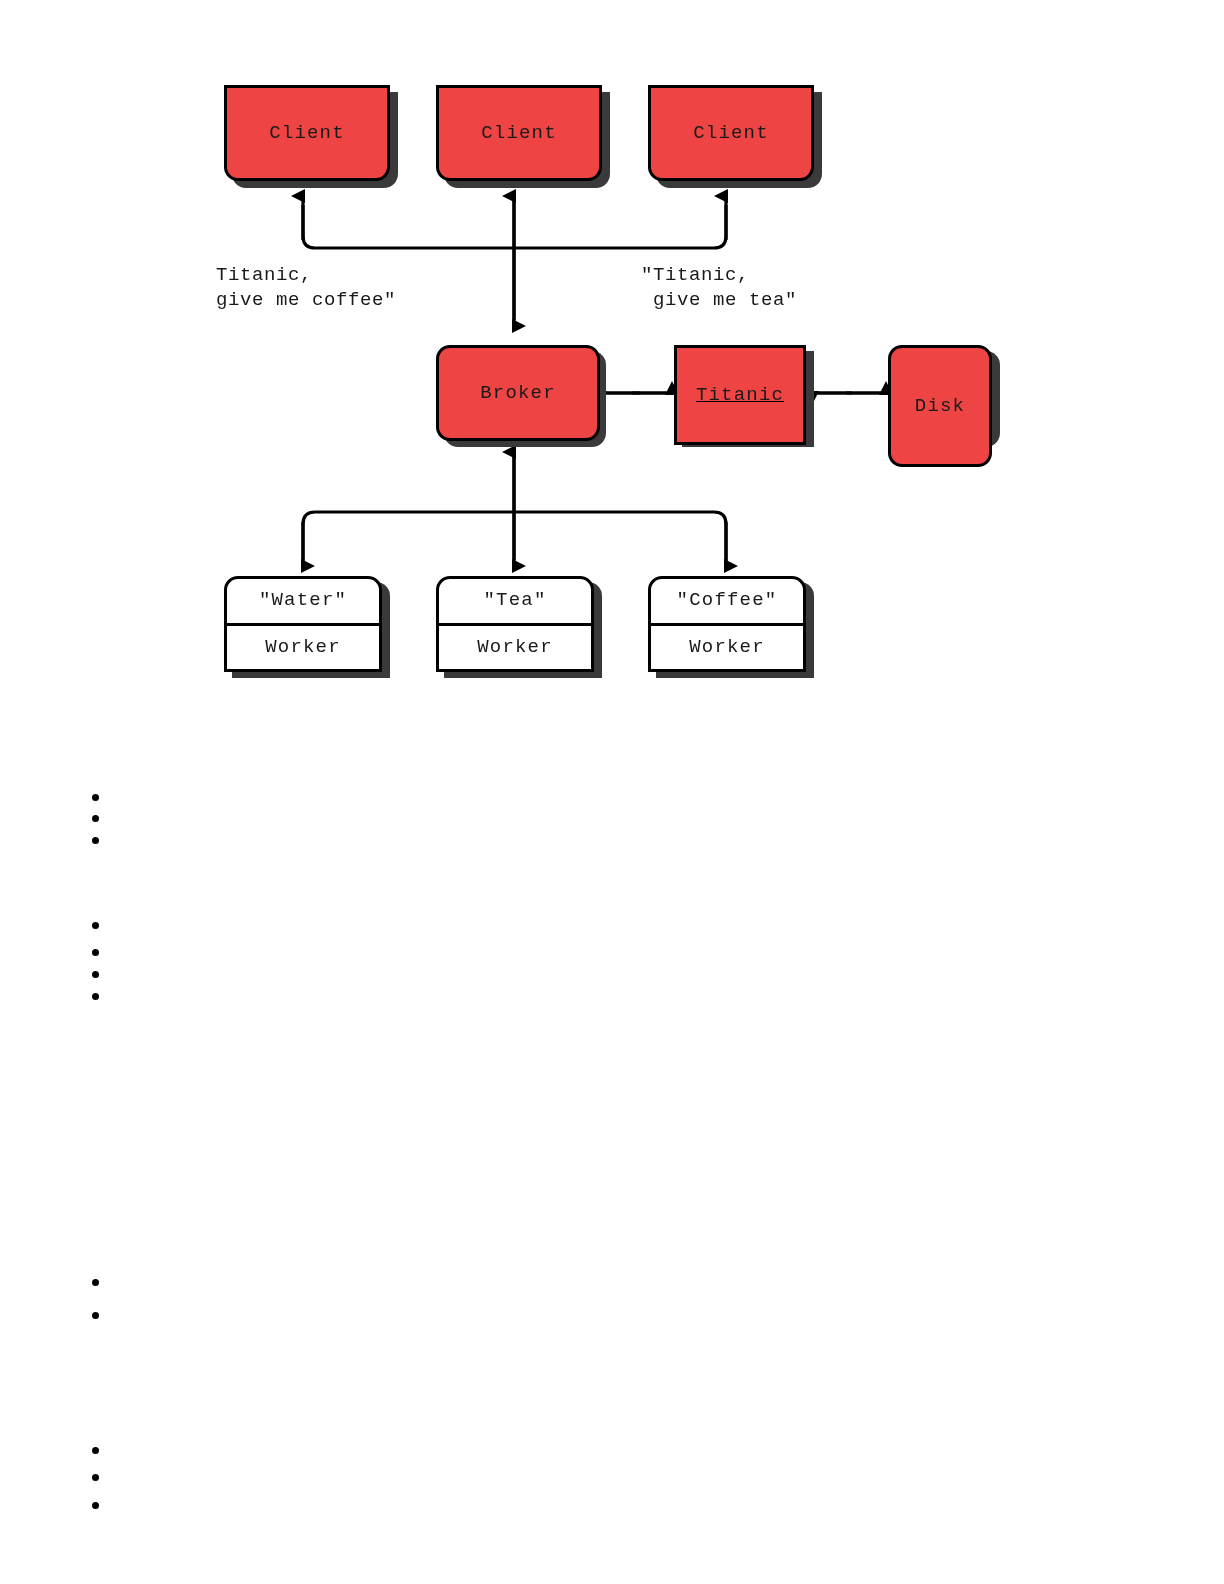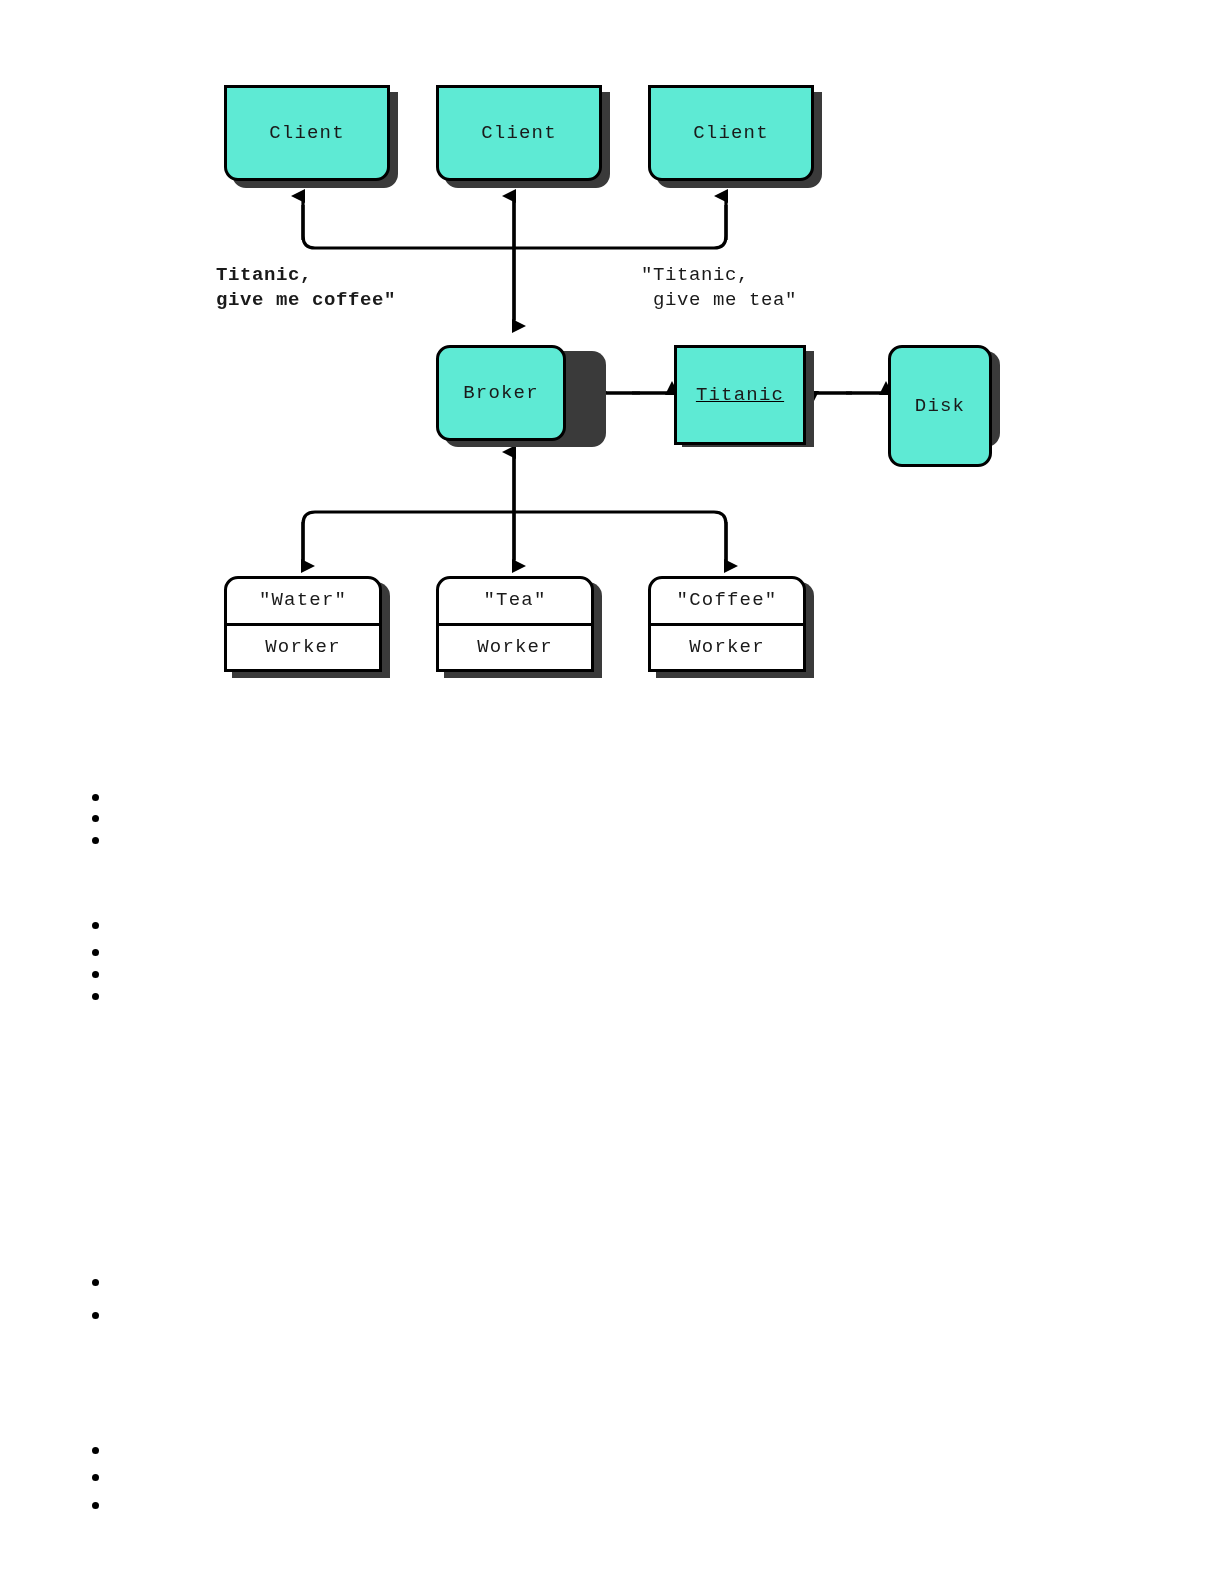--- a/index.html
+++ b/index.html
@@ -36,21 +36,21 @@
     position: absolute;
     left: 0; top: 0;
     width: 1224px;
     height: 720px;
     pointer-events: none;
   }
 
   
   .node {
     position: absolute;
-    background: #5eead4;
+    background: #ef4444;
     border: 3px solid #000000;
     box-sizing: border-box;
     display: flex;
     align-items: center;
     justify-content: center;
     z-index: 3;
   }
   .node .lbl {
     font-family: "Liberation Mono", "DejaVu Sans Mono", monospace;
     font-size: 19px;
@@ -203,26 +203,26 @@
     <div class="shadow sh-bottom" style="left:444px;  top:92px;  width:166px; height:96px;"></div>
     <div class="node   r-bottom" style="left:436px;  top:85px;  width:166px; height:96px;">
       <span class="lbl">Client</span>
     </div>
 
     <div class="shadow sh-bottom" style="left:656px;  top:92px;  width:166px; height:96px;"></div>
     <div class="node   r-bottom" style="left:648px;  top:85px;  width:166px; height:96px;">
       <span class="lbl">Client</span>
     </div>
 
-    <div class="annot" style="left:216px; top:263px;font-weight:bold;"><span>Titanic,</span><br><span>give me coffee"</span></div>
+    <div class="annot" style="left:216px; top:263px;"><span>Titanic,</span><br><span>give me coffee"</span></div>
 
     <div class="annot" style="left:641px; top:263px;"><span>"Titanic,</span><br><span> give me tea"</span></div>
 
     <div class="shadow sh-all" style="left:444px; top:351px; width:162px; height:96px;"></div>
-    <div class="node   r-all" style="left:436px; top:345px; width:130px; height:96px;">
+    <div class="node   r-all" style="left:436px; top:345px; width:164px; height:96px;">
       <span class="lbl">Broker</span>
     </div>
 
     <div class="shadow sh-none" style="left:682px; top:351px; width:132px; height:96px;"></div>
     <div class="node   r-none" style="left:674px; top:345px; width:132px; height:100px;text-decoration:underline;">
       <span class="lbl">Titanic</span>
     </div>
 
     <div class="shadow sh-all" style="left:896px; top:351px; width:104px; height:96px;"></div>
     <div class="node   r-all" style="left:888px; top:345px; width:104px; height:122px;">

